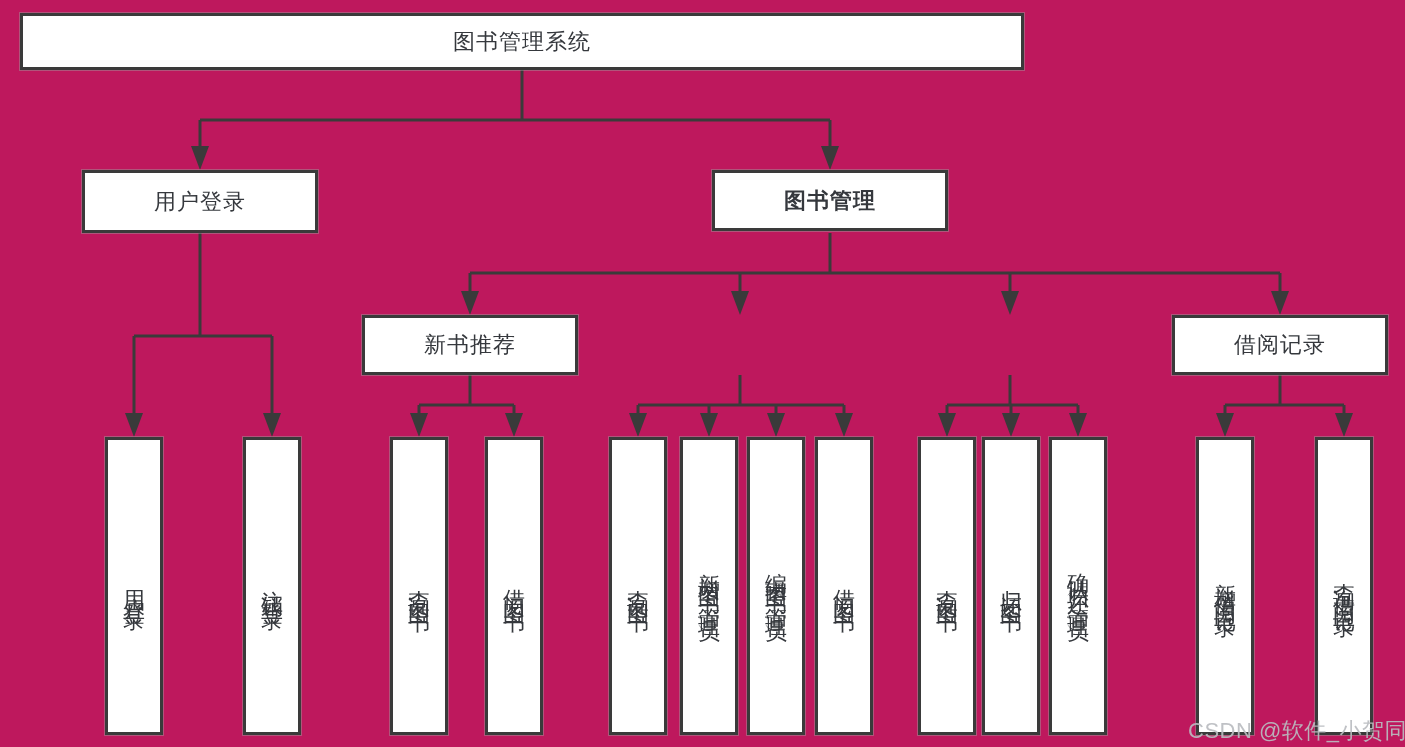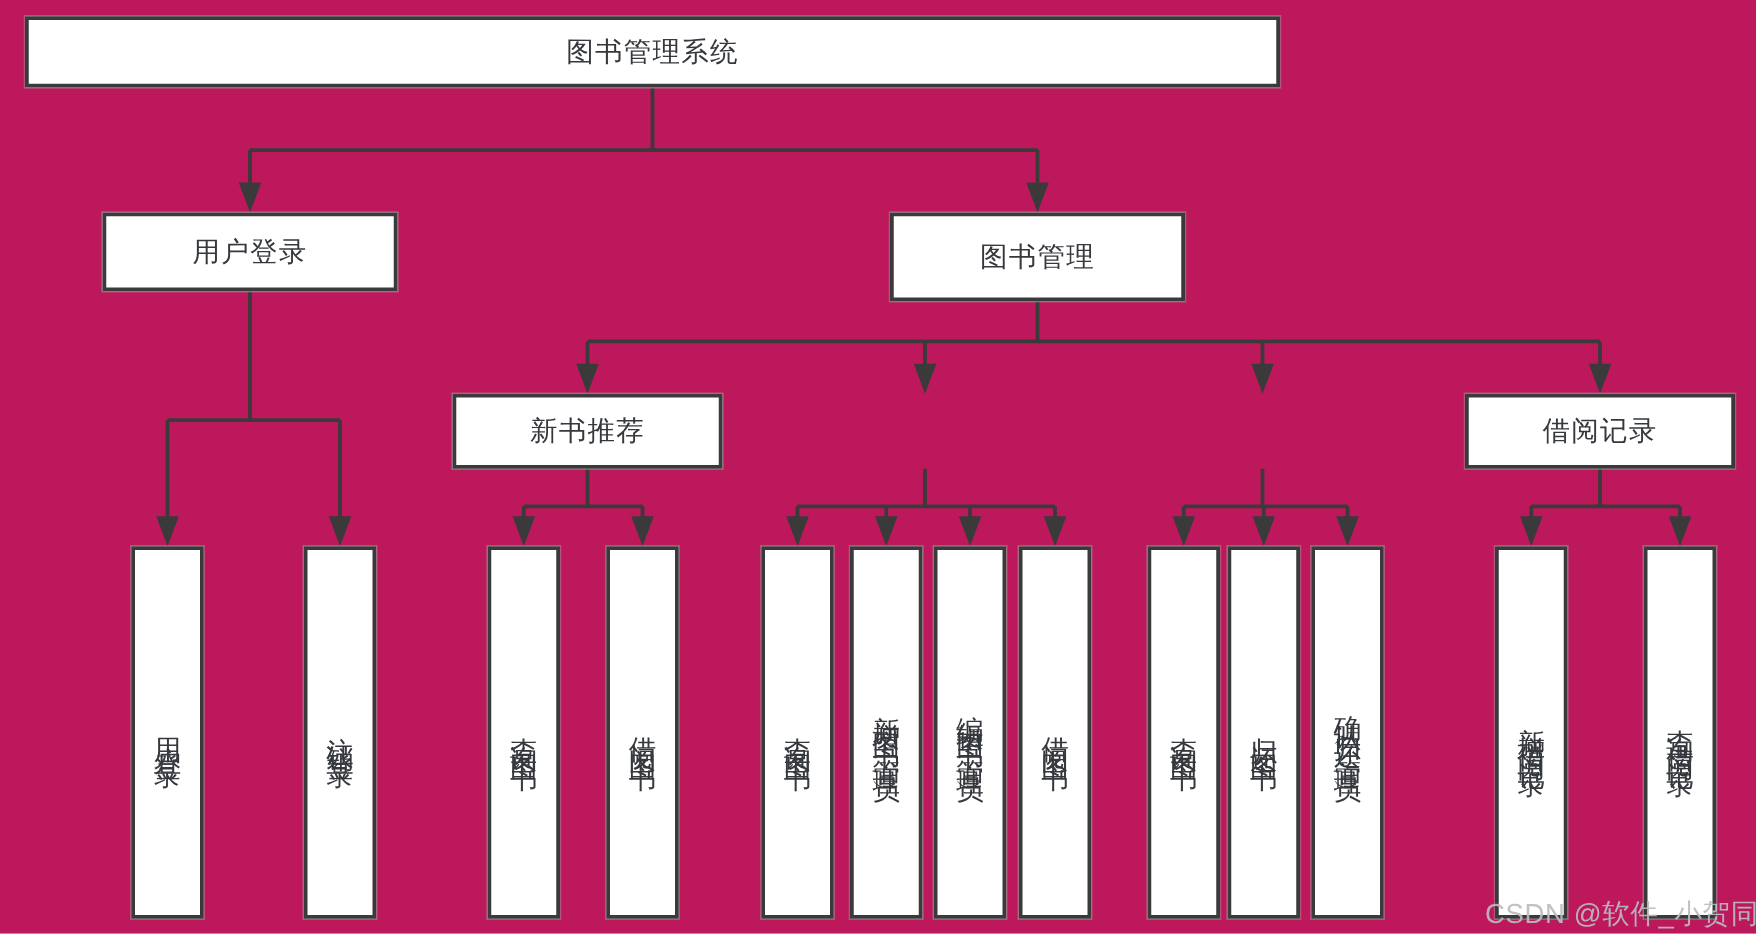--- a/index.html
+++ b/index.html
@@ -110,21 +110,21 @@
     </g>
   </svg>
 
   <div class="box h" style="left:20px; top:13px; width:1004px; height:57px;">
     <span>图书管理系统</span>
   </div>
 
   <div class="box h" style="left:82px; top:170px; width:236px; height:63px;">
     <span>用户登录</span>
   </div>
-  <div class="box h" style="left:712px; top:170px; width:236px; height:71px;">
+  <div class="box h" style="left:712px; top:170px; width:236px; height:61px;font-weight:bold;">
     <span>图书管理</span>
   </div>
 
   <div class="box h" style="left:362px; top:315px; width:216px; height:60px;">
     <span>新书推荐</span>
   </div>
   <div class="box h" style="left:1172px; top:315px; width:216px; height:60px;">
     <span>借阅记录</span>
   </div>
 

